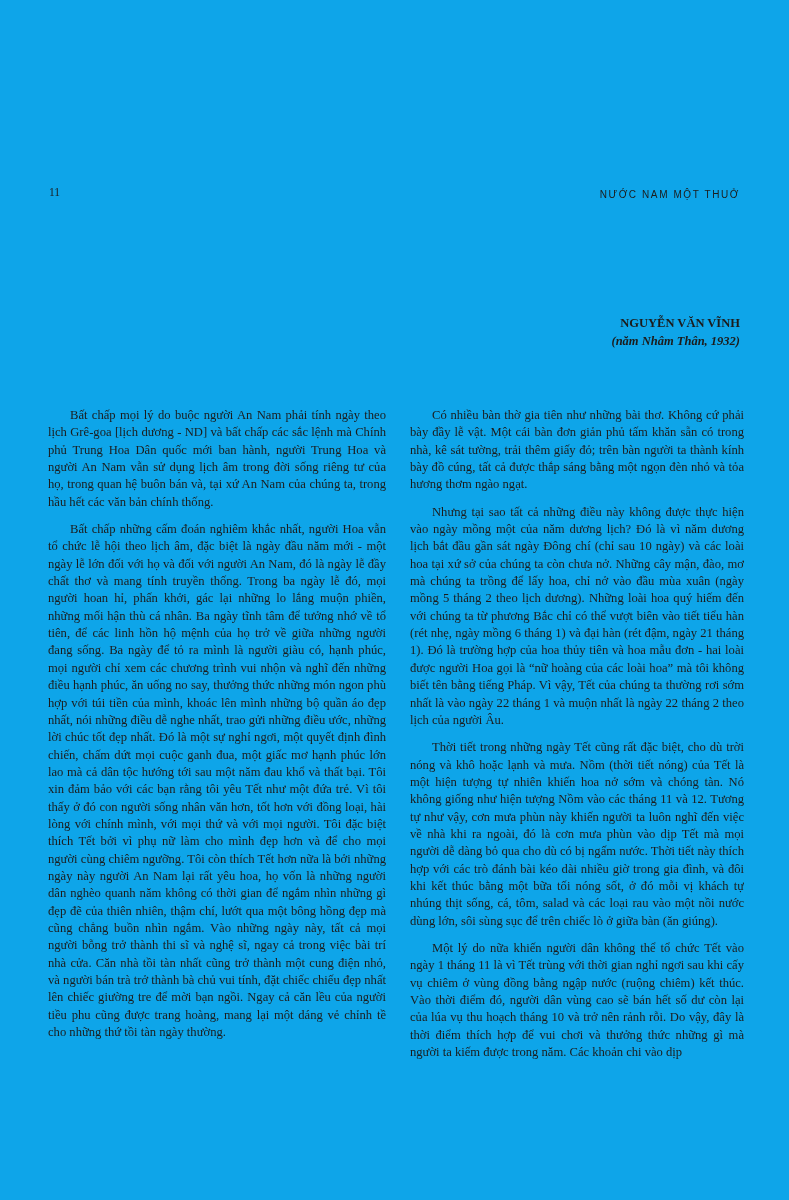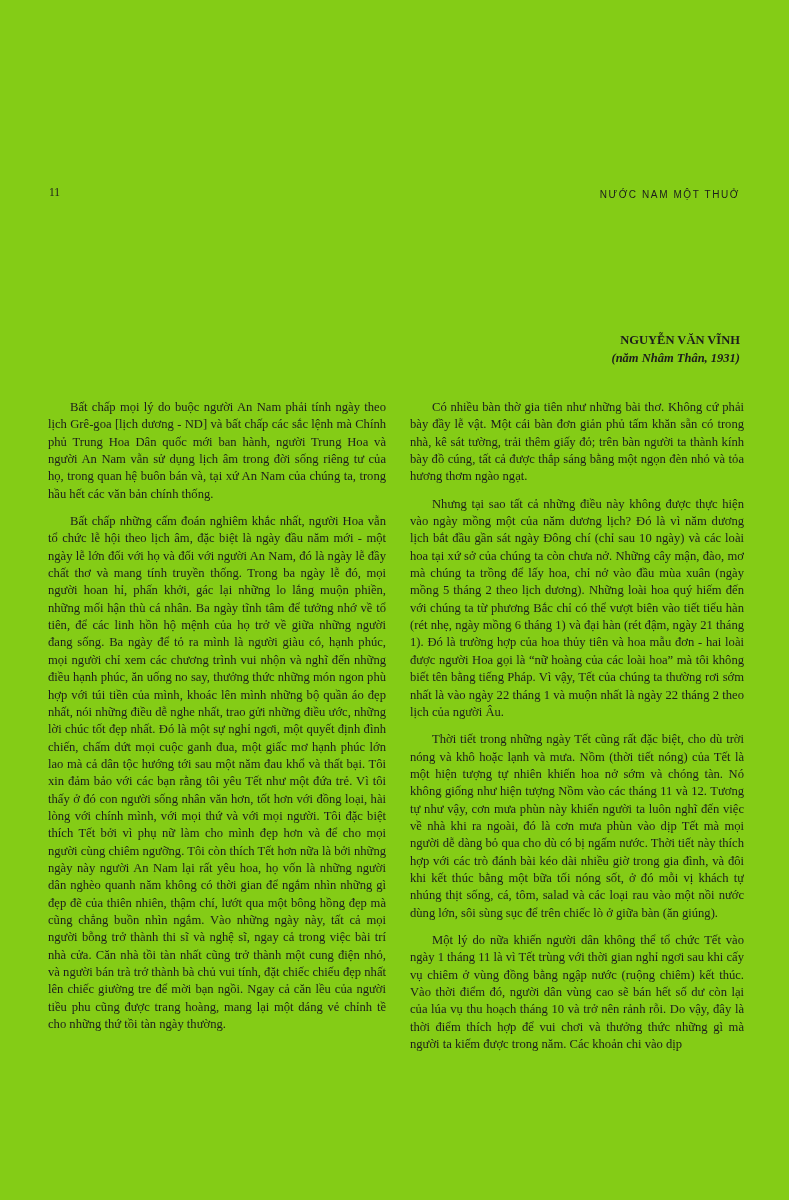--- a/index.html
+++ b/index.html
@@ -1,20 +1,20 @@
 <!DOCTYPE html>
 <html lang="vi"><head>
 <meta charset="utf-8">
 <style>
   html, body { margin: 0; padding: 0; background: #ffffff; }
   .page {
     position: relative;
     width: 789px;
     height: 1200px;
-    background: #84cc16;
+    background: #0ea5e9;
     overflow: hidden;
     font-family: "Liberation Serif", serif;
     color: #1c1c1c;
   }
   .pagenum {
     position: absolute;
     left: 49px;
     top: 186px;
     font-size: 11.5px;
     font-family: "Liberation Serif", serif;
@@ -37,54 +37,54 @@
     width: 342px;
     font-family: "Liberation Sans", sans-serif;
     font-weight: 700;
     font-size: 27px;
     line-height: 36px;
     color: #3c3c3c;
   }
   .byline {
     position: absolute;
     left: 400px;
-    top: 332px;
+    top: 315px;
     width: 340px;
     text-align: right;
     font-size: 12.5px;
     line-height: 17.5px;
   }
   .byline .author { font-weight: 700; }
   .byline .year { font-weight: 700; font-style: italic; }
   .col {
     position: absolute;
     top: 399px;
     font-size: 12.6px;
     line-height: 17.35px;
     text-align: justify;
   }
   .col p {
-    margin: 0 0 10px 0;
+    margin: 8px 0 10px 0;
     text-indent: 22px;
   }
   .col-left  { left: 48px;  width: 338px; }
   .col-right { left: 410px; width: 334px; height: 801px; overflow: hidden; }
 </style>
 </head>
 <body>
 
 <div class="page">
 
   <div class="pagenum">11</div>
   <div class="runhead">NƯỚC NAM MỘT THUỞ</div>
 
 
   <div class="byline">
     <div class="author">NGUYỄN VĂN VĨNH</div>
-    <div class="year">(năm Nhâm Thân, 1931)</div>
+    <div class="year">(năm Nhâm Thân, 1932)</div>
   </div>
 
   <div class="col col-left">
     <p>Bất chấp mọi lý do buộc người An Nam phải tính ngày theo lịch Grê-goa [lịch dương - ND] và bất chấp các sắc lệnh mà Chính phủ Trung Hoa Dân quốc mới ban hành, người Trung Hoa và người An Nam vẫn sử dụng lịch âm trong đời sống riêng tư của họ, trong quan hệ buôn bán và, tại xứ An Nam của chúng ta, trong hầu hết các văn bản chính thống.</p>
     <p>Bất chấp những cấm đoán nghiêm khắc nhất, người Hoa vẫn tổ chức lễ hội theo lịch âm, đặc biệt là ngày đầu năm mới - một ngày lễ lớn đối với họ và đối với người An Nam, đó là ngày lễ đầy chất thơ và mang tính truyền thống. Trong ba ngày lễ đó, mọi người hoan hỉ, phấn khởi, gác lại những lo lắng muộn phiền, những mối hận thù cá nhân. Ba ngày tĩnh tâm để tưởng nhớ về tổ tiên, để các linh hồn hộ mệnh của họ trở về giữa những người đang sống. Ba ngày để tỏ ra mình là người giàu có, hạnh phúc, mọi người chỉ xem các chương trình vui nhộn và nghĩ đến những điều hạnh phúc, ăn uống no say, thưởng thức những món ngon phù hợp với túi tiền của mình, khoác lên mình những bộ quần áo đẹp nhất, nói những điều dễ nghe nhất, trao gửi những điều ước, những lời chúc tốt đẹp nhất. Đó là một sự nghỉ ngơi, một quyết định đình chiến, chấm dứt mọi cuộc ganh đua, một giấc mơ hạnh phúc lớn lao mà cả dân tộc hướng tới sau một năm đau khổ và thất bại. Tôi xin đảm bảo với các bạn rằng tôi yêu Tết như một đứa trẻ. Vì tôi thấy ở đó con người sống nhân văn hơn, tốt hơn với đồng loại, hài lòng với chính mình, với mọi thứ và với mọi người. Tôi đặc biệt thích Tết bởi vì phụ nữ làm cho mình đẹp hơn và để cho mọi người cùng chiêm ngưỡng. Tôi còn thích Tết hơn nữa là bởi những ngày này người An Nam lại rất yêu hoa, họ vốn là những người dân nghèo quanh năm không có thời gian để ngắm nhìn những gì đẹp đẽ của thiên nhiên, thậm chí, lướt qua một bông hồng đẹp mà cũng chẳng buồn nhìn ngắm. Vào những ngày này, tất cả mọi người bỗng trở thành thi sĩ và nghệ sĩ, ngay cả trong việc bài trí nhà cửa. Căn nhà tồi tàn nhất cũng trở thành một cung điện nhỏ, và người bán trà trở thành bà chủ vui tính, đặt chiếc chiếu đẹp nhất lên chiếc giường tre để mời bạn ngồi. Ngay cả căn lều của người tiều phu cũng được trang hoàng, mang lại một dáng vẻ chỉnh tề cho những thứ tồi tàn ngày thường.</p>
   </div>
 
   <div class="col col-right">
     <p>Có nhiều bàn thờ gia tiên như những bài thơ. Không cứ phải bày đầy lễ vật. Một cái bàn đơn giản phủ tấm khăn sẵn có trong nhà, kê sát tường, trải thêm giấy đỏ; trên bàn người ta thành kính bày đồ cúng, tất cả được thắp sáng bằng một ngọn đèn nhỏ và tỏa hương thơm ngào ngạt.</p>
     <p>Nhưng tại sao tất cả những điều này không được thực hiện vào ngày mồng một của năm dương lịch? Đó là vì năm dương lịch bắt đầu gần sát ngày Đông chí (chỉ sau 10 ngày) và các loài hoa tại xứ sở của chúng ta còn chưa nở. Những cây mận, đào, mơ mà chúng ta trồng để lấy hoa, chỉ nở vào đầu mùa xuân (ngày mồng 5 tháng 2 theo lịch dương). Những loài hoa quý hiếm đến với chúng ta từ phương Bắc chỉ có thể vượt biên vào tiết tiểu hàn (rét nhẹ, ngày mồng 6 tháng 1) và đại hàn (rét đậm, ngày 21 tháng 1). Đó là trường hợp của hoa thủy tiên và hoa mẫu đơn - hai loài được người Hoa gọi là “nữ hoàng của các loài hoa” mà tôi không biết tên bằng tiếng Pháp. Vì vậy, Tết của chúng ta thường rơi sớm nhất là vào ngày 22 tháng 1 và muộn nhất là ngày 22 tháng 2 theo lịch của người Âu.</p>

